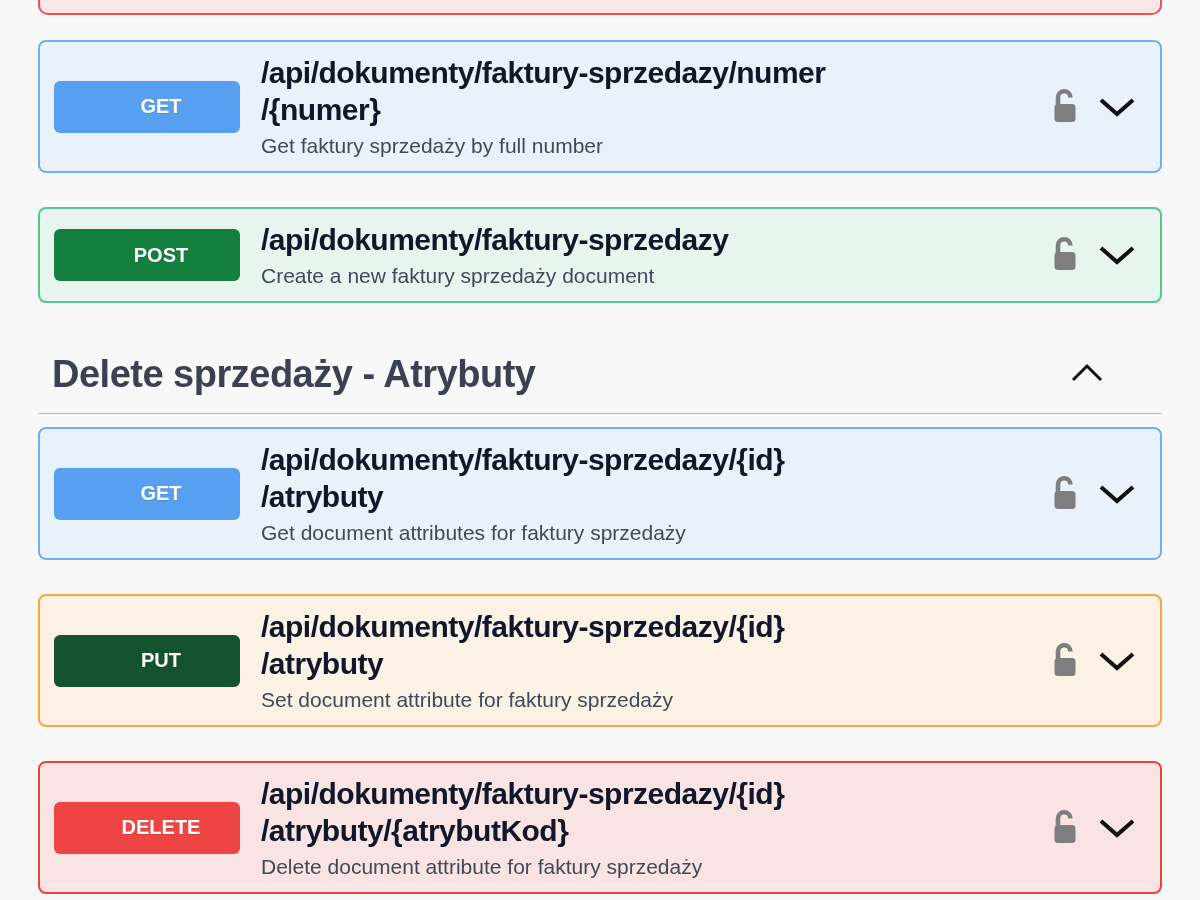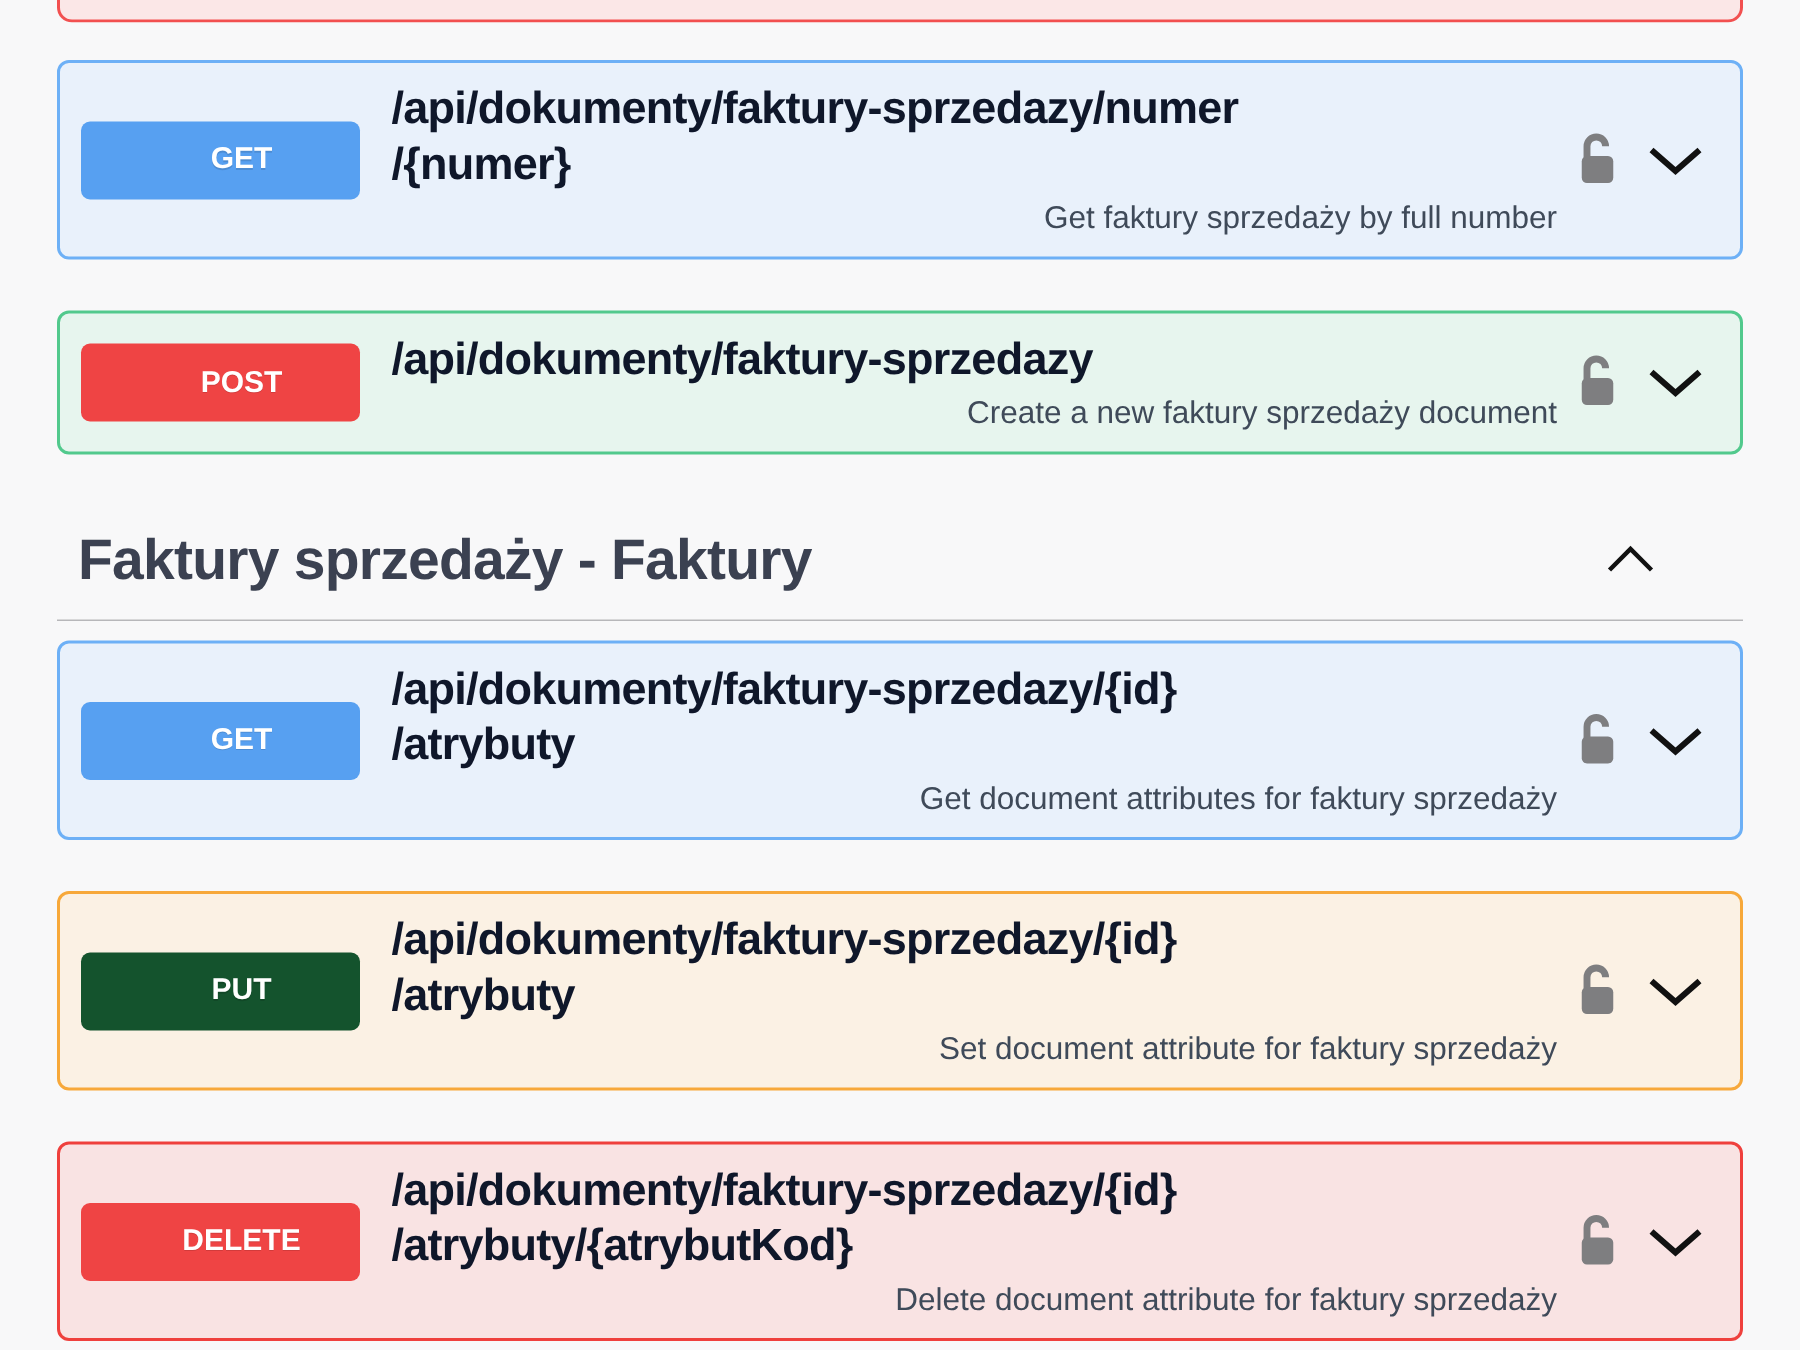--- a/index.html
+++ b/index.html
@@ -35,33 +35,33 @@
   .method-badge{
     min-width:158px;height:52px;
     display:flex;align-items:center;justify-content:center;
     border-radius:6px;
     color:#fff;font-weight:700;font-size:20px;
     text-shadow:0 1px 0 rgba(0,0,0,.12);
     flex:none;
     padding-left:28px;
   }
   .get    .method-badge{background:#57a0f1;}
-  .post   .method-badge{background:#ef4444;}
+  .post   .method-badge{background:#15803d;}
   .put    .method-badge{background:#14532d;}
   .delete .method-badge{background:#ef4444;}
 
   .op-mid{margin-left:21px;flex:1;min-width:0;}
   .op-path{
     font-family:Liberation Sans, sans-serif;
     font-weight:700;font-size:30px;line-height:37px;
     color:#0f172a;letter-spacing:-0.5px;
   }
   .op-path span{display:block;white-space:nowrap;}
   .op-path span:empty{display:none;}
-  .op-desc{font-size:21px;line-height:26px;margin-top:5px;color:#3f4a59;text-align:right;}
+  .op-desc{font-size:21px;line-height:26px;margin-top:5px;color:#3f4a59;}
 
   .op-icons{display:flex;align-items:center;gap:18px;margin-left:12px;flex:none;}
   .lock-btn,.chev-btn{background:none;border:none;padding:0;cursor:pointer;display:flex;align-items:center;}
 
   .section-head{
     display:flex;align-items:center;justify-content:space-between;
     margin:50px 0 0 0;padding-left:14px;
   }
   .section-title{
     font-size:38px;font-weight:700;color:#3b4151;letter-spacing:-0.5px;
@@ -118,21 +118,21 @@
 </button>
       <button class="chev-btn">
   <svg width="38" height="22" viewBox="0 0 38 22" aria-hidden="true">
     <path d="M3 4 L19 18 L35 4" fill="none" stroke="#111" stroke-width="4"></path>
   </svg>
 </button>
     </div>
   </div>
 
   <div class="section-head">
-    <h2 class="section-title">Faktury sprzedaży - Faktury</h2>
+    <h2 class="section-title">Delete sprzedaży - Atrybuty</h2>
     <button class="section-chev">
   <svg width="34" height="20" viewBox="0 0 34 20" aria-hidden="true">
     <path d="M3 17 L17 3 L31 17" fill="none" stroke="#111" stroke-width="3"></path>
   </svg>
 </button>
   </div>
   <div class="divider"></div>
 
   <div class="opblock get">
     <div class="method-badge">GET</div>

